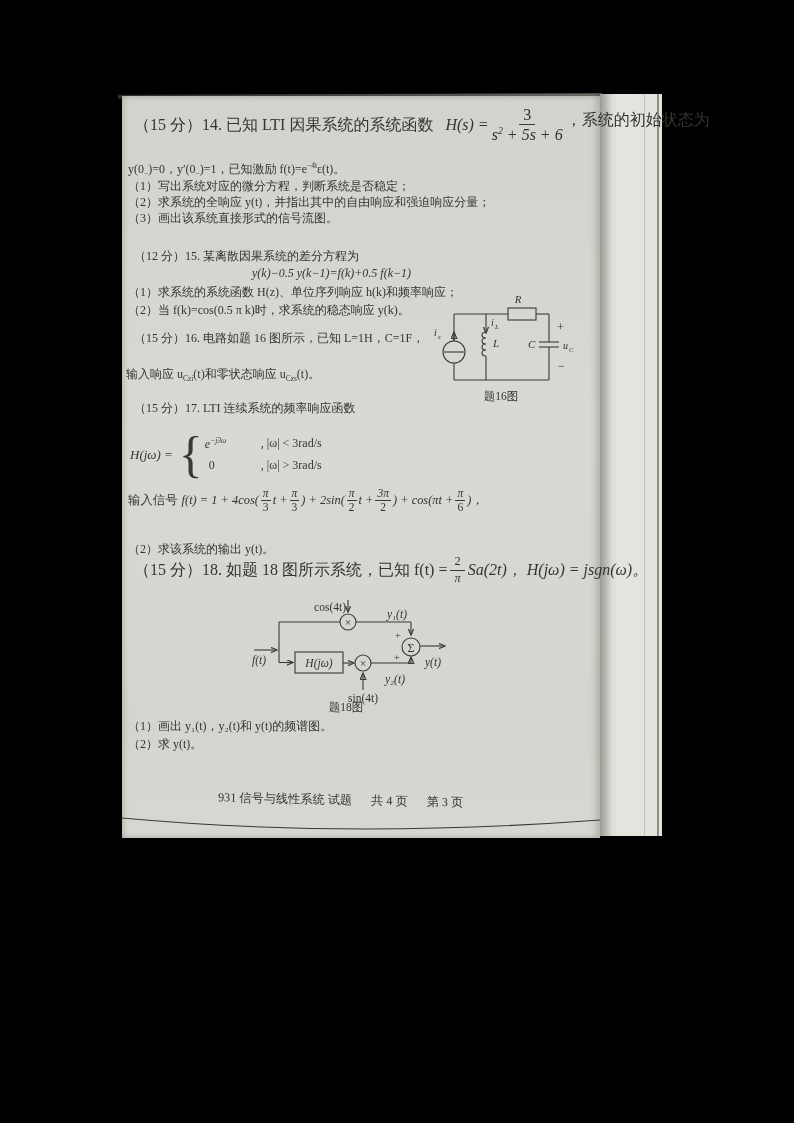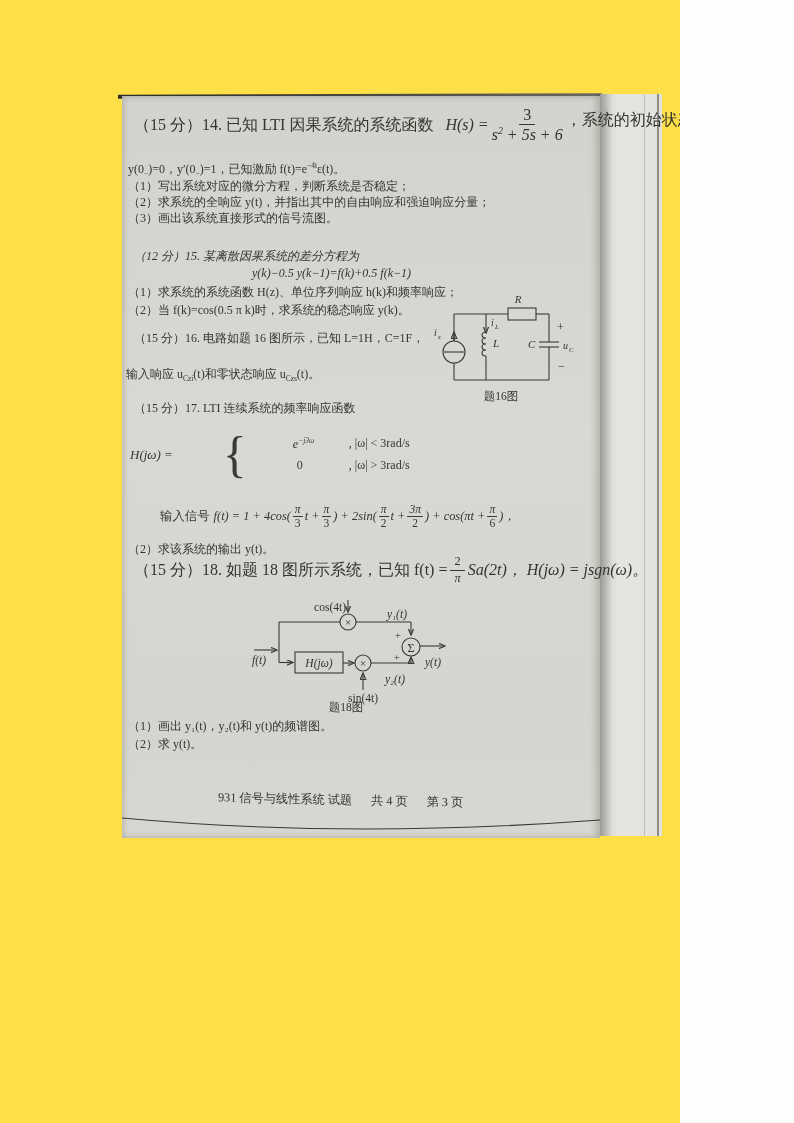--- a/index.html
+++ b/index.html
@@ -1,16 +1,16 @@
 <!DOCTYPE html>
 <html><head>
 <meta charset="utf-8">
 <style>
   html,body{margin:0;padding:0;background:#fdfdfc;}
-  .stage{position:relative;width:680px;height:1123px;background:#fde047;overflow:hidden;
+  .stage{position:relative;width:794px;height:1123px;background:#000000;overflow:hidden;
          font-family:"Liberation Serif","DejaVu Serif",serif;color:#35342f;}
   
   .page{position:absolute;left:122px;top:96px;width:478px;height:742px;
         background:linear-gradient(180deg,#d3d2cc,#d9d8d2 45%,#d5d4ce 85%,#d8d7d1);
         box-shadow:inset -4px 0 6px rgba(100,98,92,.30), inset 3px 0 4px rgba(130,128,122,.25);}
   .top-edge{position:absolute;left:118px;top:94px;width:484px;height:4px;
         background:linear-gradient(90deg,#2e2d2a,#4a4944 55%,#6a6963);transform:rotate(-.15deg);}
   .edge-strip{position:absolute;left:600px;top:94px;width:62px;height:742px;
         background:linear-gradient(90deg,#cfcec8,#e5e4de 30%,#e3e2dc);}
   .gutter{position:absolute;left:596px;top:94px;width:16px;height:742px;
@@ -24,21 +24,21 @@
   sub,sup{font-size:.62em;}
   
   .frac{display:inline-flex;flex-direction:column;align-items:center;line-height:1.1;margin:0 3px;}
   .frac .fnum{padding:0 4px 1px;border-bottom:1px solid #3a3934;}
   .frac .fden{padding-top:1px;}
   .row{position:absolute;display:flex;align-items:center;white-space:nowrap;}
   .sfrac{display:inline-flex;flex-direction:column;align-items:center;line-height:1.05;margin:0 2px;font-size:11.5px;}
   .sfrac .fnum{padding:0 2px 1px;border-bottom:1px solid #3a3934;}
   .sfrac .fden{padding-top:0;}
   
-  .piecewise{position:absolute;display:flex;align-items:center;gap:44px;}
+  .piecewise{position:absolute;display:flex;align-items:center;}
   .brace{font-size:50px;font-weight:300;line-height:.9;margin:0 2px 0 6px;color:#3a3934;}
   .prow{display:flex;font-size:12px;margin:3px 0;}
   .pexpr{display:inline-block;width:56px;}
   .footer{position:absolute;left:96px;top:697px;width:360px;transform:rotate(1.2deg);font-size:12.2px;white-space:nowrap;}
   .footer span{margin-right:16px;}
   svg text{font-family:"Liberation Serif","DejaVu Serif",serif;fill:#343330;}
   svg .it{font-style:italic;}
   svg line,svg path,svg rect,svg circle,svg polyline{stroke:#3a3934;fill:none;stroke-width:1.1;}
 </style>
 </head>
@@ -61,21 +61,21 @@
         <span class="fnum">3</span>
         <span class="fden mi">s<sup>2</sup> + 5s + 6</span>
       </span>
       <span style="margin-bottom:10px">，系统的初始状态为</span>
     </div>
     <div class="t" style="left:6px;top:62px;">y(0<sub>−</sub>)=0，y′(0<sub>−</sub>)=1，已知激励 f(t)=e<sup>−4t</sup>ε(t)。</div>
     <div class="t" style="left:6px;top:82px;">（1）写出系统对应的微分方程，判断系统是否稳定；</div>
     <div class="t" style="left:6px;top:98px;">（2）求系统的全响应 y(t)，并指出其中的自由响应和强迫响应分量；</div>
     <div class="t" style="left:6px;top:114px;">（3）画出该系统直接形式的信号流图。</div>
 
-    <div class="t" style="left:12px;top:152px;font-style:italic;">（12 分）15. 某离散因果系统的差分方程为</div>
+    <div class="t" style="left:12px;top:152px;">（12 分）15. 某离散因果系统的差分方程为</div>
     <div class="t mi" style="left:130px;top:169px;">y(k)−0.5 y(k−1)=f(k)+0.5 f(k−1)</div>
     <div class="t" style="left:6px;top:188px;">（1）求系统的系统函数 H(z)、单位序列响应 h(k)和频率响应；</div>
     <div class="t" style="left:6px;top:206px;">（2）当 f(k)=cos(0.5 π k)时，求系统的稳态响应 y(k)。</div>
 
     <div class="t" style="left:12px;top:234px;">（15 分）16. 电路如题 16 图所示，已知 L=1H，C=1F，</div>
     <div class="t" style="left:4px;top:270px;">输入响应 u<sub>Czi</sub>(t)和零状态响应 u<sub>Czs</sub>(t)。</div>
 
     <svg style="position:absolute;left:308px;top:192px;" width="170" height="118" viewBox="0 0 170 118">
       <defs>
         <marker id="ah" markerWidth="7" markerHeight="7" refX="5" refY="2.5" orient="auto">
@@ -124,21 +124,21 @@
         <span class="prow">
           <span class="pexpr mi">e<sup>−j3ω</sup></span>
           <span>, |ω| &lt; 3rad/s</span>
         </span>
         <span class="prow">
           <span class="pexpr" style="text-indent:4px">0</span>
           <span>, |ω| &gt; 3rad/s</span>
         </span>
       </span>
     </div>
-    <div class="row" style="left:6px;top:404px;height:32px;font-size:12.4px;margin-left:32px;">
+    <div class="row" style="left:6px;top:388px;height:32px;font-size:12.4px;">
       <span>输入信号</span>
       <span class="mi" style="margin-left:4px">f(t) = 1 + 4cos(</span>
       <span class="sfrac">
           <span class="fnum mi">π</span>
           <span class="fden">3</span>
         </span>
       <span class="mi">t +</span>
       <span class="sfrac">
           <span class="fnum mi">π</span>
           <span class="fden">3</span>

